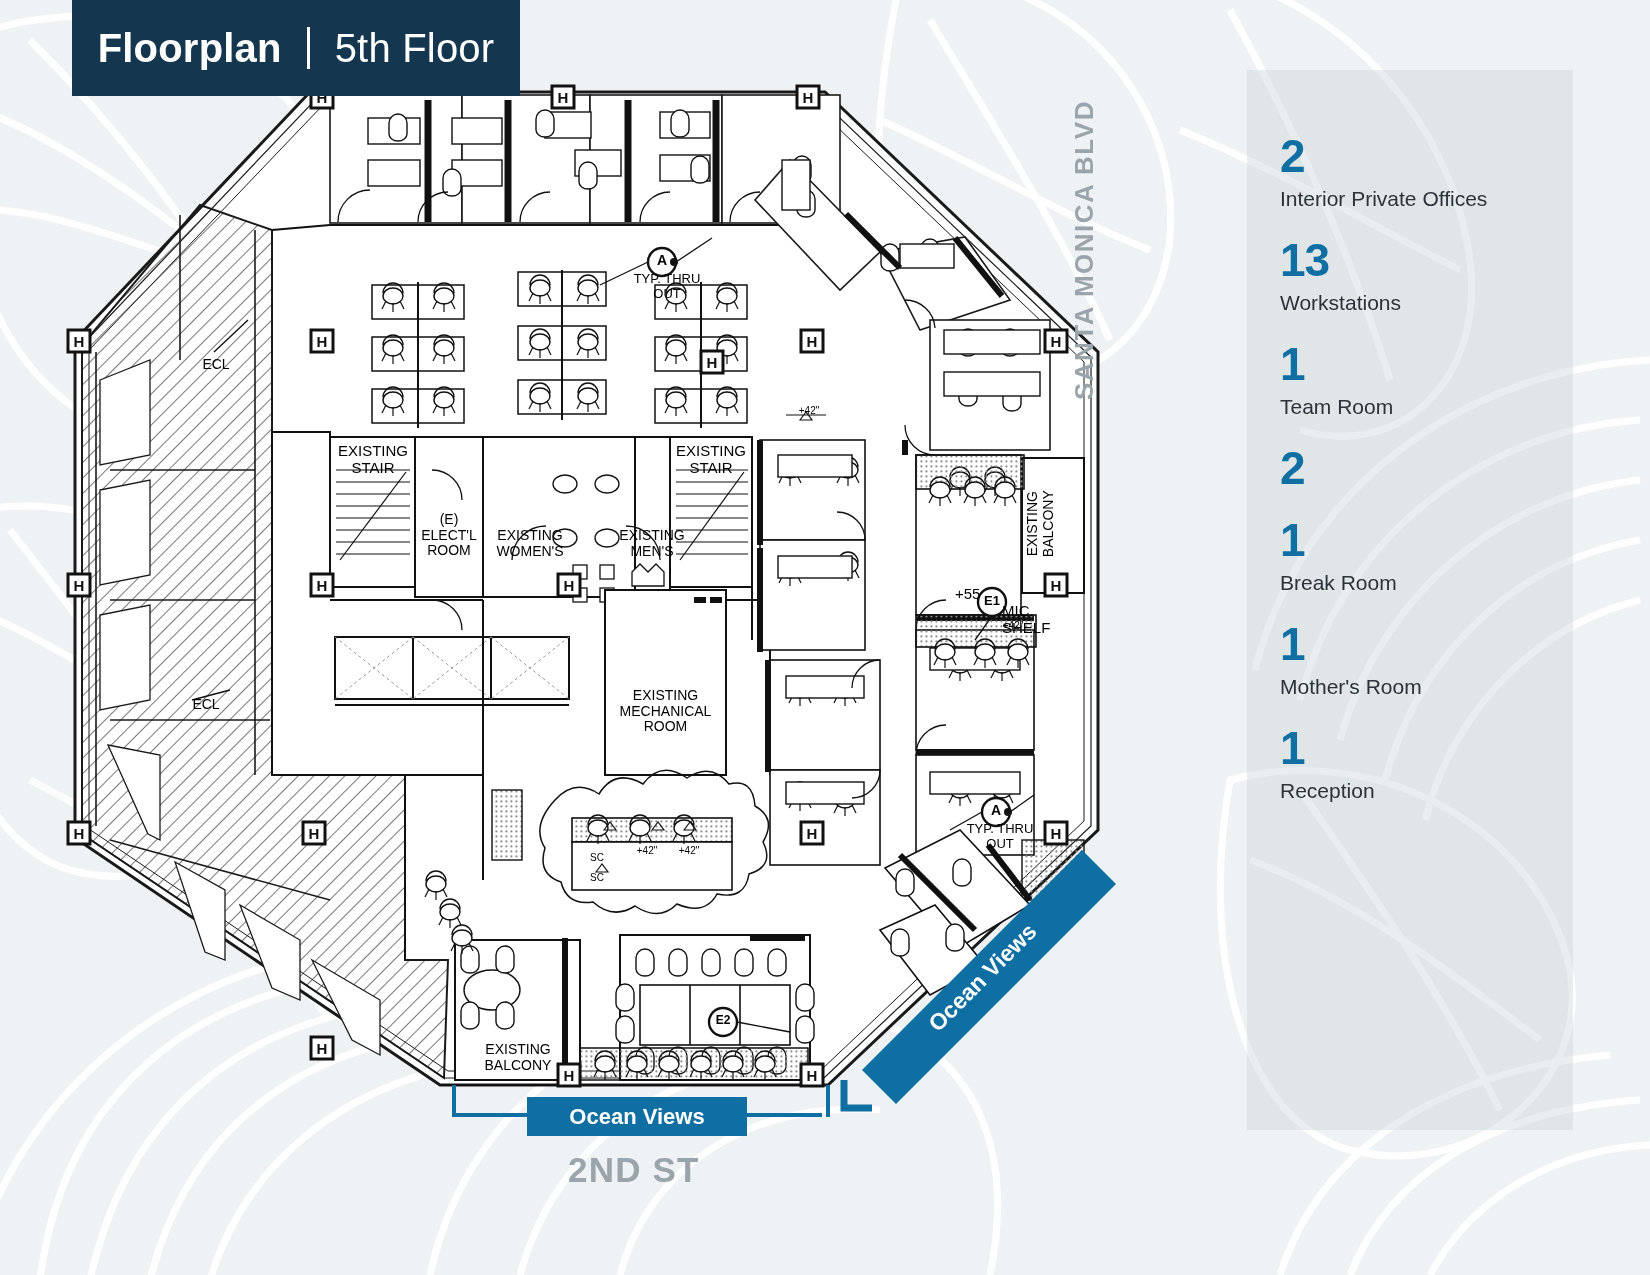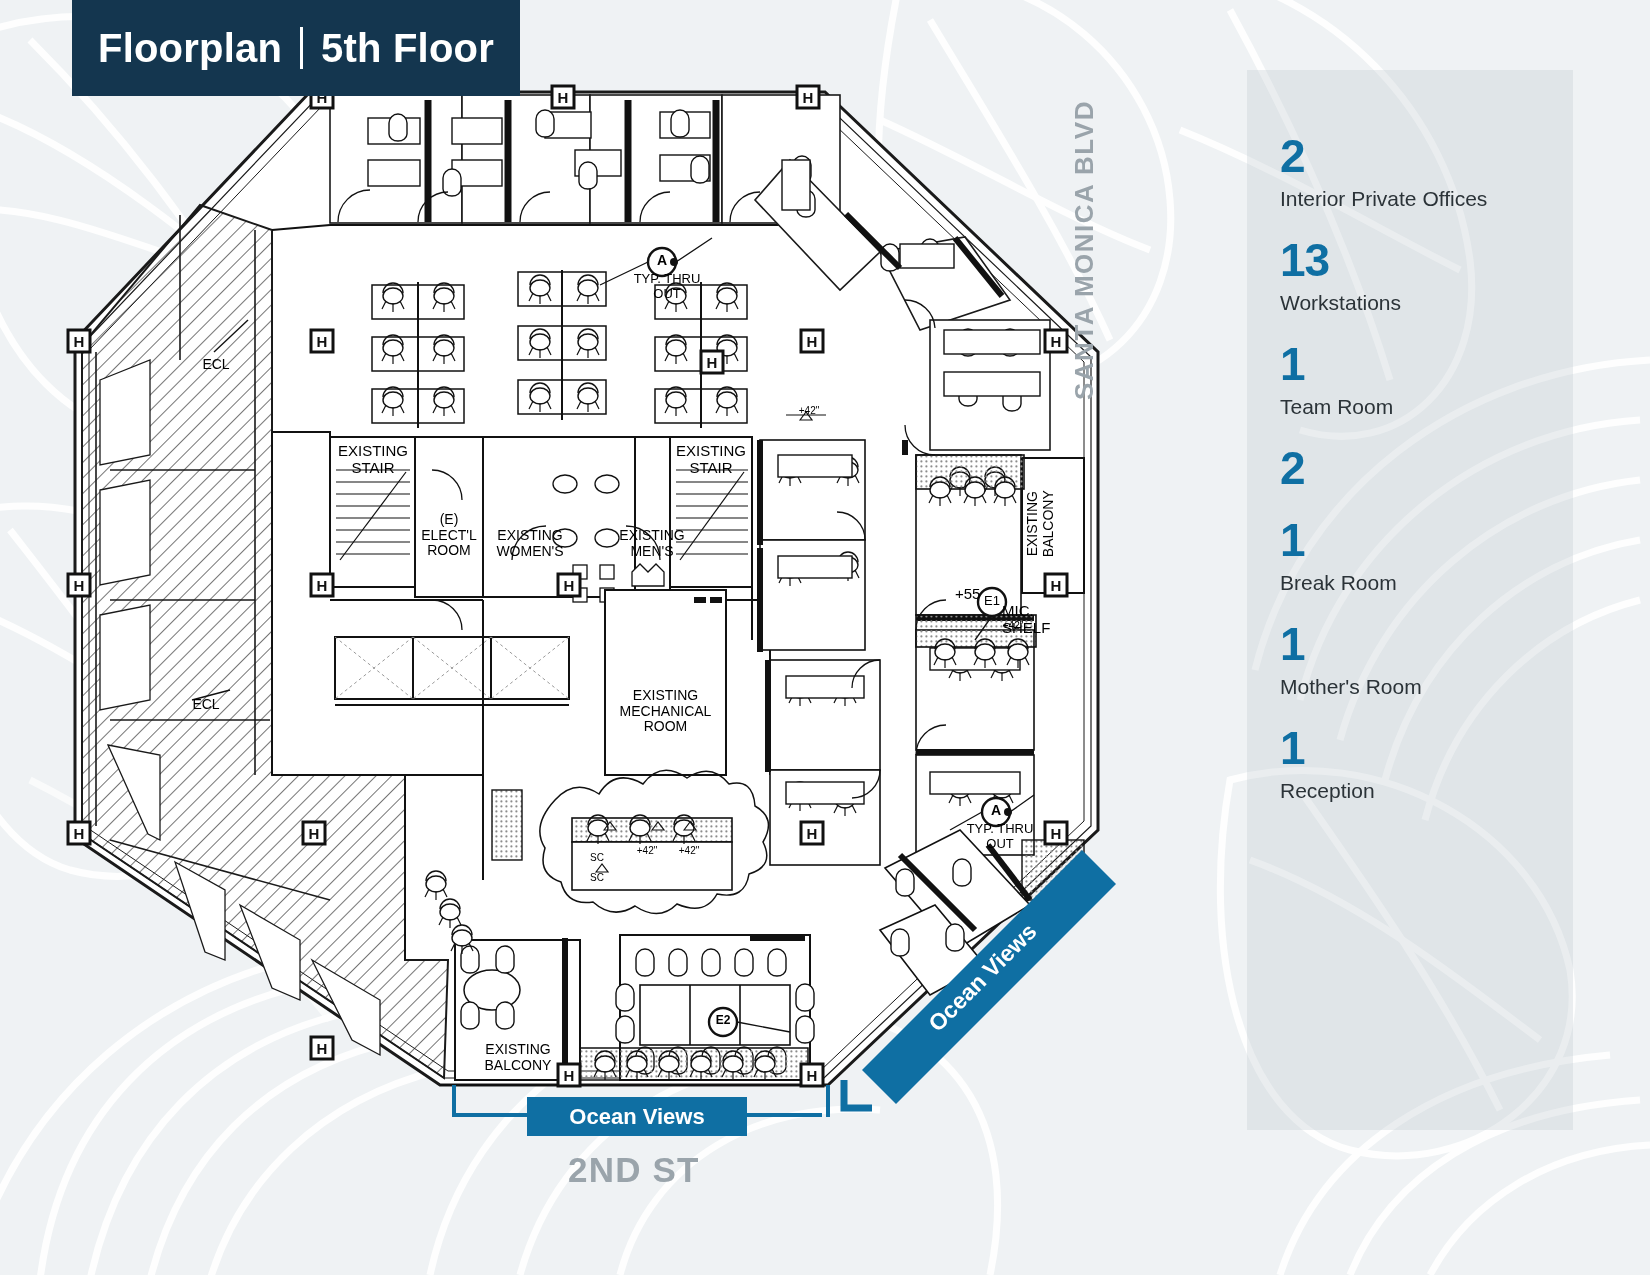--- a/index.html
+++ b/index.html
@@ -12,25 +12,25 @@
   #stage{position:absolute;inset:0;z-index:2;}
 
   
   .header-banner{
     position:absolute;left:72px;top:0;width:448px;height:96px;
     background:#14364f;z-index:30;
     display:flex;align-items:center;justify-content:center;
   }
   .header-banner .txt{
     color:#ffffff;font-size:40px;letter-spacing:.2px;white-space:nowrap;
-    display:flex;align-items:center;gap:0;
+    display:flex;align-items:center;gap:7px;
   }
   .hb-bold{font-weight:bold;}
   .hb-bar{display:inline-block;width:3px;height:42px;background:#fff;margin:0 18px;}
-  .hb-light{font-weight:700;}
+  .hb-light{font-weight:400;}
 
   
   .legend-panel{
     position:absolute;left:1247px;top:70px;width:326px;height:1060px;
     background:rgba(190,198,206,.30);z-index:20;
   }
   .legend-list{position:absolute;left:1280px;top:130px;width:300px;z-index:25;}
   .legend-item{margin-bottom:20px;}
   .legend-num{
     color:#0f6fa3;font-size:46px;line-height:52px;font-weight:600;
@@ -598,21 +598,21 @@
   <div class="plbl" style="left:955px;top:586px;width:30px;font-size:15px;text-align:left;">+55</div>
   <div class="plbl" style="left:792px;top:405px;width:34px;font-size:10px;">+42"</div>
   <div class="plbl" style="left:630px;top:845px;width:34px;font-size:10px;">+42"</div>
   <div class="plbl" style="left:672px;top:845px;width:34px;font-size:10px;">+42"</div>
   <div class="plbl" style="left:996px;top:620px;width:34px;font-size:10px;">+42"</div>
   <div class="plbl" style="left:586px;top:852px;width:22px;font-size:10px;">SC</div>
   <div class="plbl" style="left:586px;top:872px;width:22px;font-size:10px;">SC</div>
 
   <div class="plbl" style="left:652px;top:253px;width:20px;font-size:14px;font-weight:bold;">A</div>
   <div class="plbl" style="left:986px;top:803px;width:20px;font-size:14px;font-weight:bold;">A</div>
-  <div class="plbl" style="left:981px;top:594px;width:22px;font-size:13px;font-weight:normal;">E1</div>
+  <div class="plbl" style="left:981px;top:594px;width:22px;font-size:13px;font-weight:bold;">E1</div>
   <div class="plbl" style="left:712px;top:1014px;width:22px;font-size:12px;font-weight:bold;">E2</div>
 </div>
 
 <div class="header-banner">
   <div class="txt">
     <span class="hb-bold">Floorplan</span>
     <span class="hb-bar"></span>
     <span class="hb-light">5th Floor</span>
   </div>
 </div>

